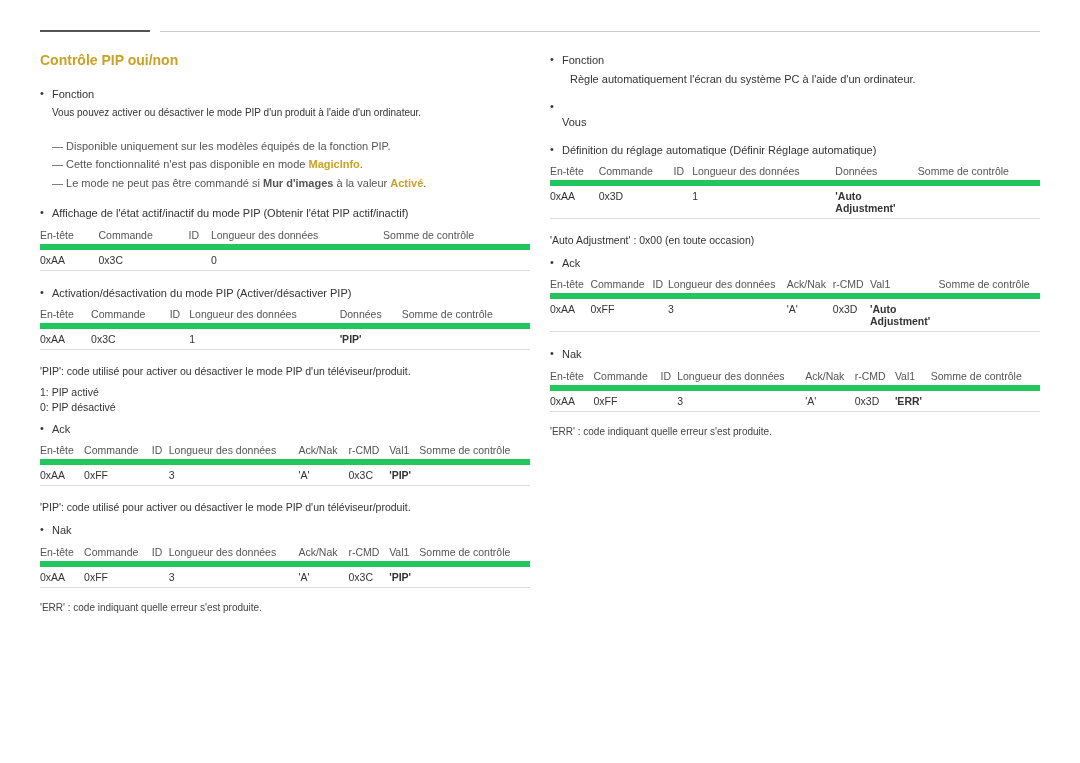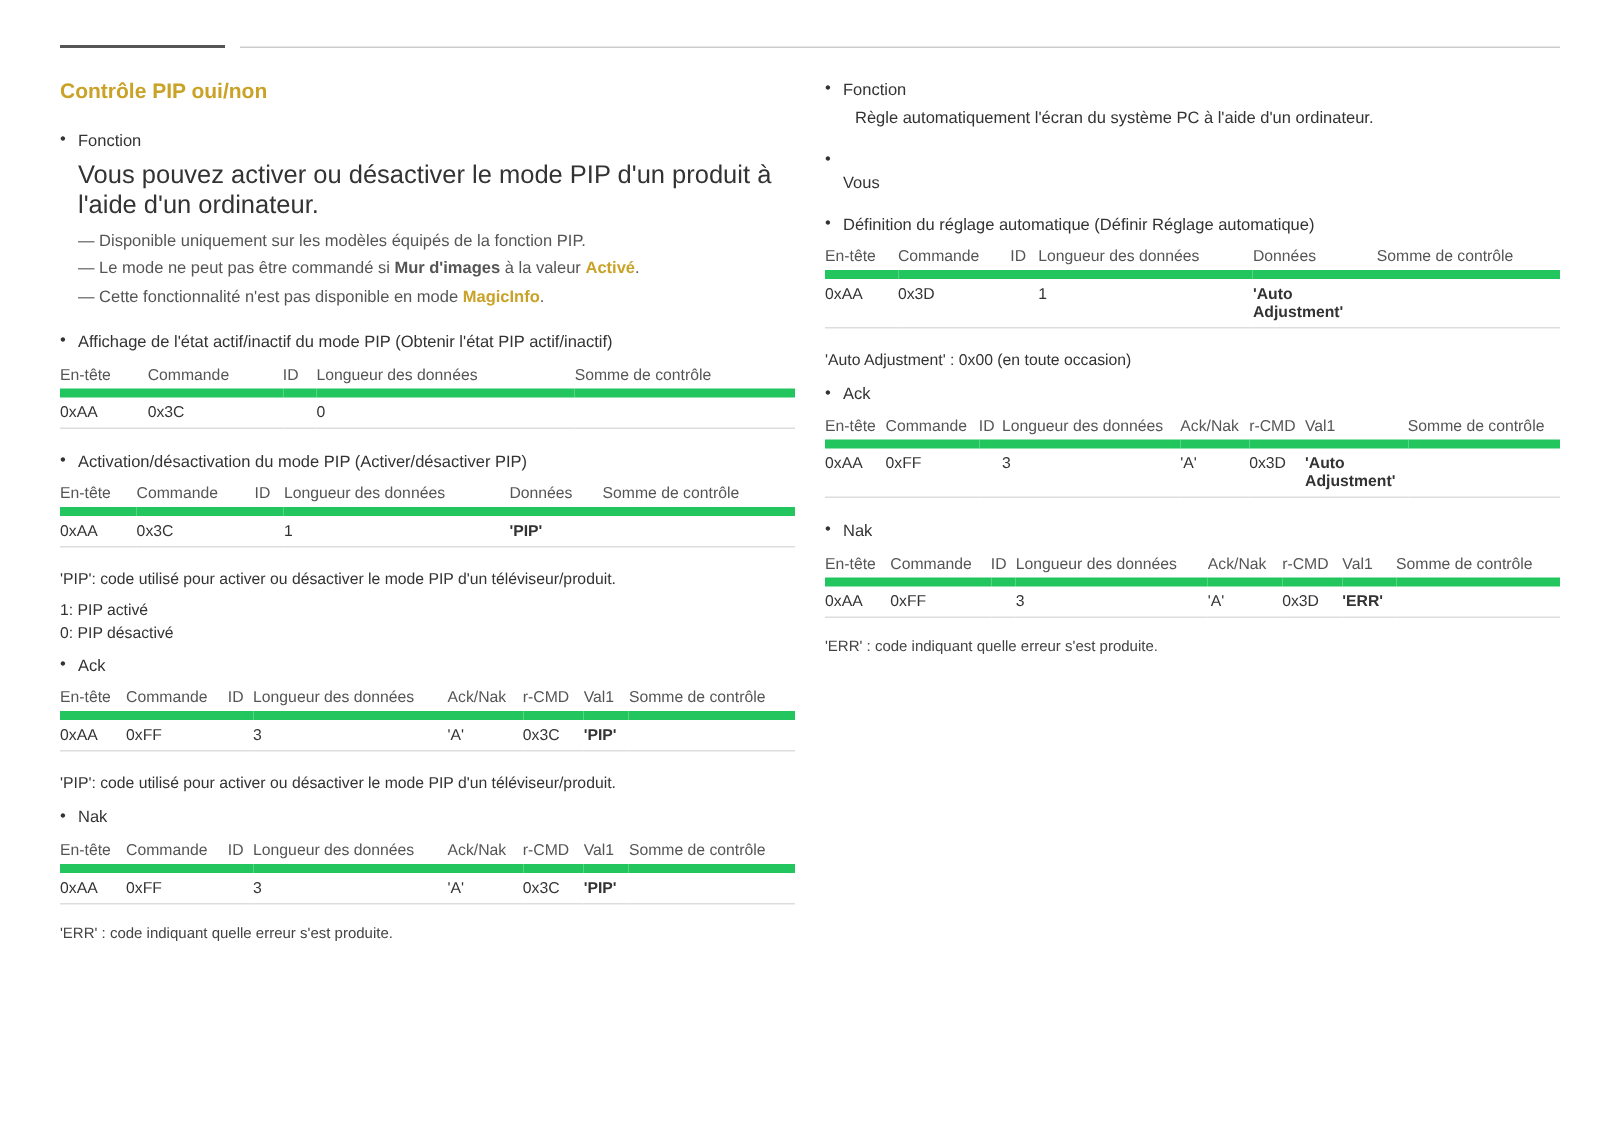--- a/index.html
+++ b/index.html
@@ -116,27 +116,27 @@
 
     <div class="section-block">
       <div class="section-title">Contrôle PIP oui/non</div>
     </div>
 
     <div class="section-block">
       <div class="bullet-item">
         <span class="bullet-dot">•</span>
         <span class="bullet-text">Fonction</span>
       </div>
-      <div style="margin-left:12px; font-size:17px; margin-bottom:6px;">Vous pouvez activer ou désactiver le mode PIP d'un produit à l'aide d'un ordinateur.</div>
+      <div style="margin-left:12px; font-size:10px; margin-bottom:20px;">Vous pouvez activer ou désactiver le mode PIP d'un produit à l'aide d'un ordinateur.</div>
       <div class="sub-note sub-note-dash">Disponible uniquement sur les modèles équipés de la fonction PIP.</div>
       <div class="sub-note sub-note-dash">
+        Cette fonctionnalité n'est pas disponible en mode <span class="highlight-magic">MagicInfo</span>.
+      </div>
+      <div class="sub-note sub-note-dash">
         Le mode ne peut pas être commandé si <span class="highlight-bold">Mur d'images</span> à la valeur <span class="highlight-color">Activé</span>.
-      </div>
-      <div class="sub-note sub-note-dash">
-        Cette fonctionnalité n'est pas disponible en mode <span class="highlight-magic">MagicInfo</span>.
       </div>
     </div>
 
     <div class="section-block">
       <div class="bullet-item">
         <span class="bullet-dot">•</span>
         <span class="bullet-text">Affichage de l'état actif/inactif du mode PIP (Obtenir l'état PIP actif/inactif)</span>
       </div>
       <table>
         <thead>

